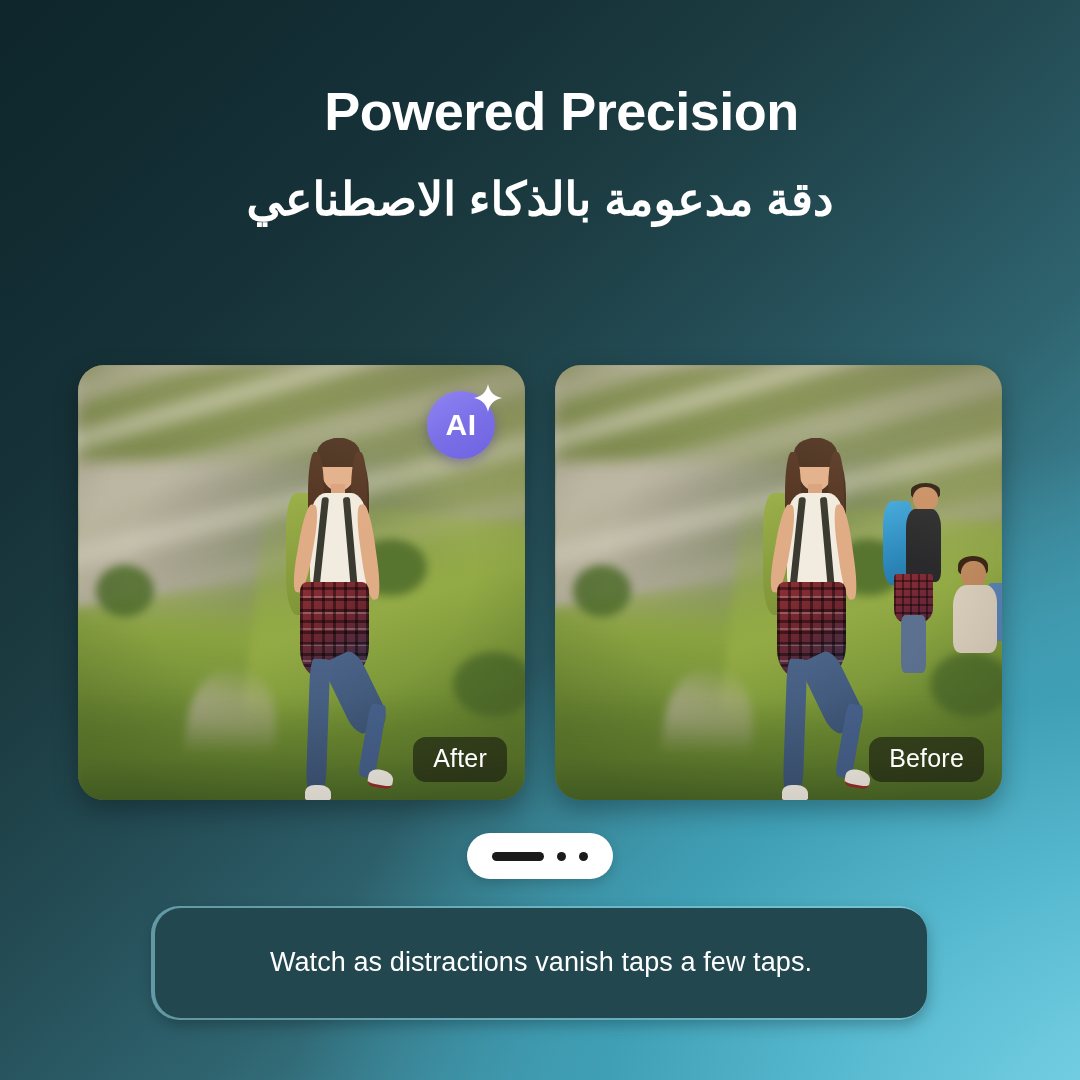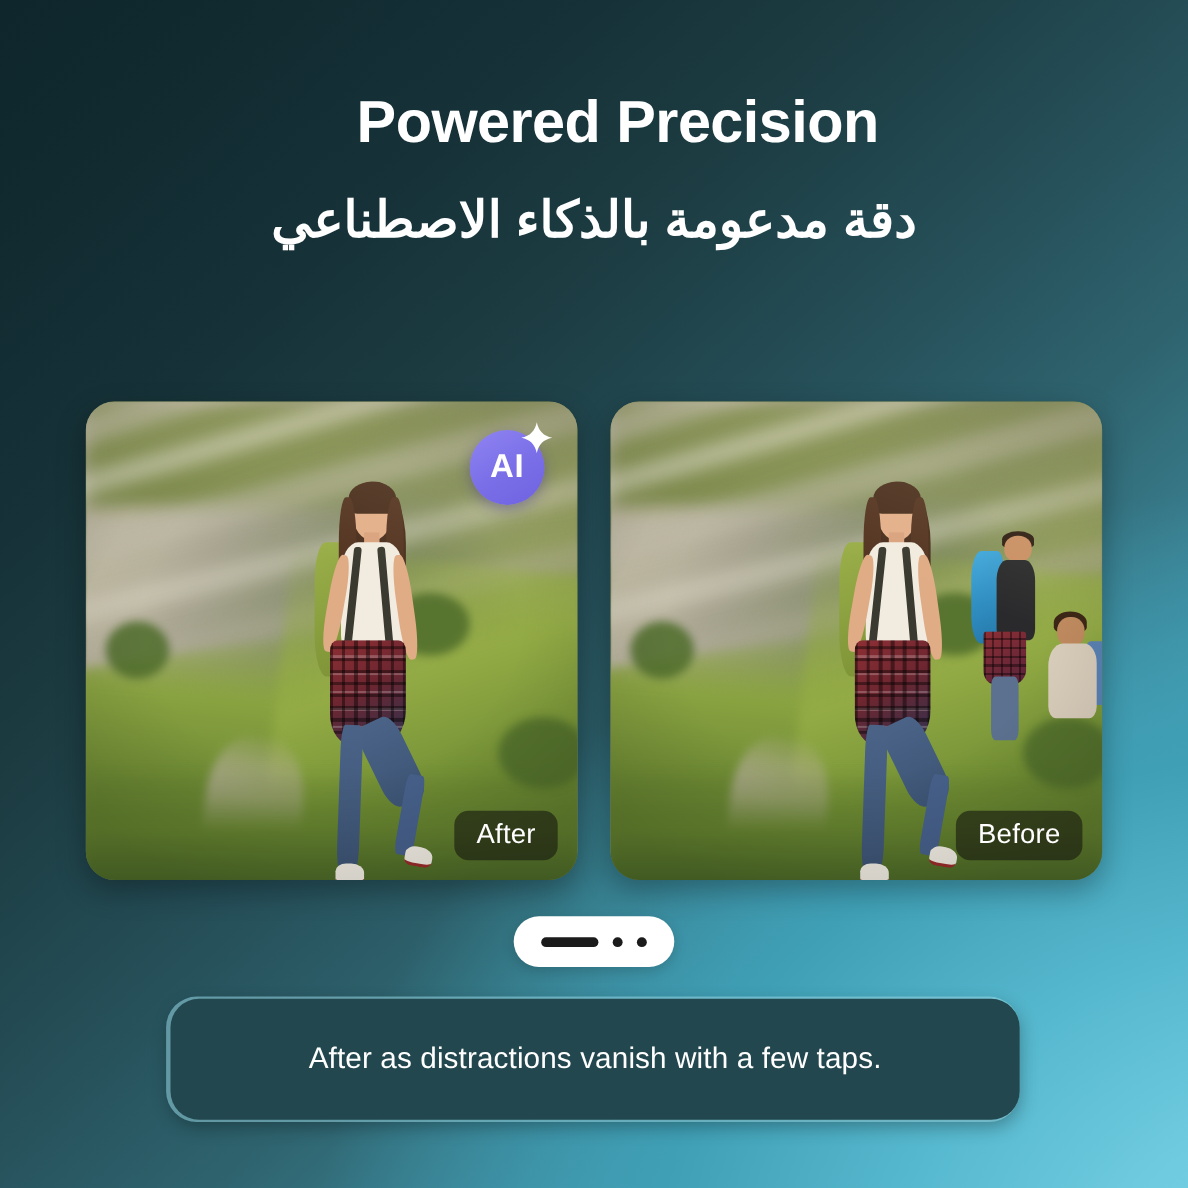--- a/index.html
+++ b/index.html
@@ -465,16 +465,16 @@
 
   </div>
 
   <div class="pager">
     <span class="dot-active"></span>
     <span class="dot"></span>
     <span class="dot"></span>
   </div>
 
   <div class="caption-box">
-    <div class="caption-line">After as distractions vanish with a few taps.</div>
+    <div class="caption-line">Watch as distractions vanish taps a few taps.</div>
   </div>
 
 </div>
 
 </body></html>

